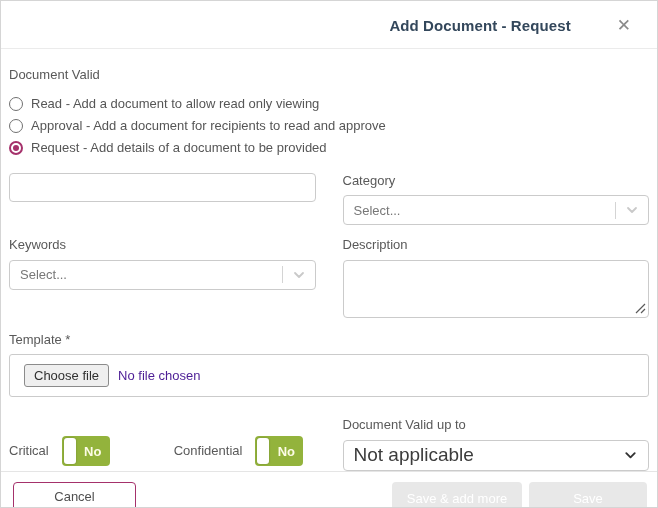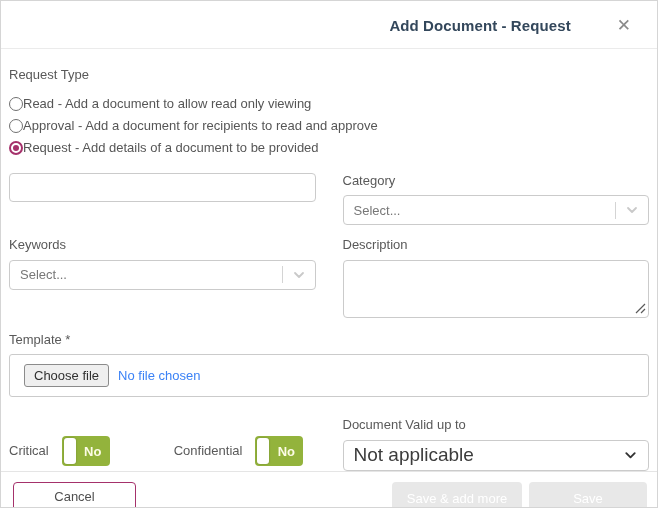--- a/index.html
+++ b/index.html
@@ -31,21 +31,21 @@
     font-family: "Liberation Sans", sans-serif;
   }
   
   .modal-body { flex: 1; padding: 0 8px; }
   .field-label {
     display: block; font-size: 13px; color: #595959; line-height: 1.2;
   }
   .doc-type-label { margin-top: 18px; }
   .radio-group { margin-top: 10px; }
   .radio-row {
-    display: flex; align-items: center; 
+    display: flex; align-items: center; gap: 8px;
     height: 22px; cursor: pointer;
   }
   .radio-circle {
     width: 14px; height: 14px; border-radius: 50%;
     border: 1px solid #707070; background: #fff; flex: 0 0 auto;
     position: relative;
   }
   .radio-row.selected .radio-circle { border: 2px solid #a5316b; }
   .radio-row.selected .radio-circle::after {
     content: ""; position: absolute; left: 50%; top: 50%;
@@ -88,21 +88,21 @@
   .template-box {
     margin-top: 7px; border: 1px solid #cbcbcb; border-radius: 3px;
     padding: 9px 14px; display: flex; align-items: center;
   }
   .choose-file-btn {
     font-size: 13px; color: #303030;
     background: #efefef; border: 1px solid #8b8b8b; border-radius: 3px;
     padding: 3px 9px; cursor: pointer;
     font-family: "Liberation Sans", sans-serif;
   }
-  .file-status { font-size: 13px; color: #3b82f6; margin-left: 9px; }
+  .file-status { font-size: 13px; color: #4c1d95; margin-left: 9px; }
   
   .toggles-row {
     display: grid; grid-template-columns: 1fr 1fr; column-gap: 27px;
     margin-top: 20px;
   }
   .toggles-left { display: flex; align-items: center; margin-top: 14px; }
   .toggle-group { display: flex; align-items: center; gap: 13px; }
   .toggle-group + .toggle-group { margin-left: 64px; }
   .toggle {
     position: relative; width: 48px; height: 30px;
@@ -149,21 +149,21 @@
 
 <div class="modal">
 
   <div class="modal-header">
     <div class="modal-title">Add Document - Request</div>
     <button class="close-btn">✕</button>
   </div>
 
   <div class="modal-body">
 
-    <span class="field-label doc-type-label">Request Type</span>
+    <span class="field-label doc-type-label">Document Valid</span>
 
     <div class="radio-group">
       <div class="radio-row">
         <span class="radio-circle"></span>
         <span class="radio-label">Read - Add a document to allow read only viewing</span>
       </div>
       <div class="radio-row">
         <span class="radio-circle"></span>
         <span class="radio-label">Approval - Add a document for recipients to read and approve</span>
       </div>

